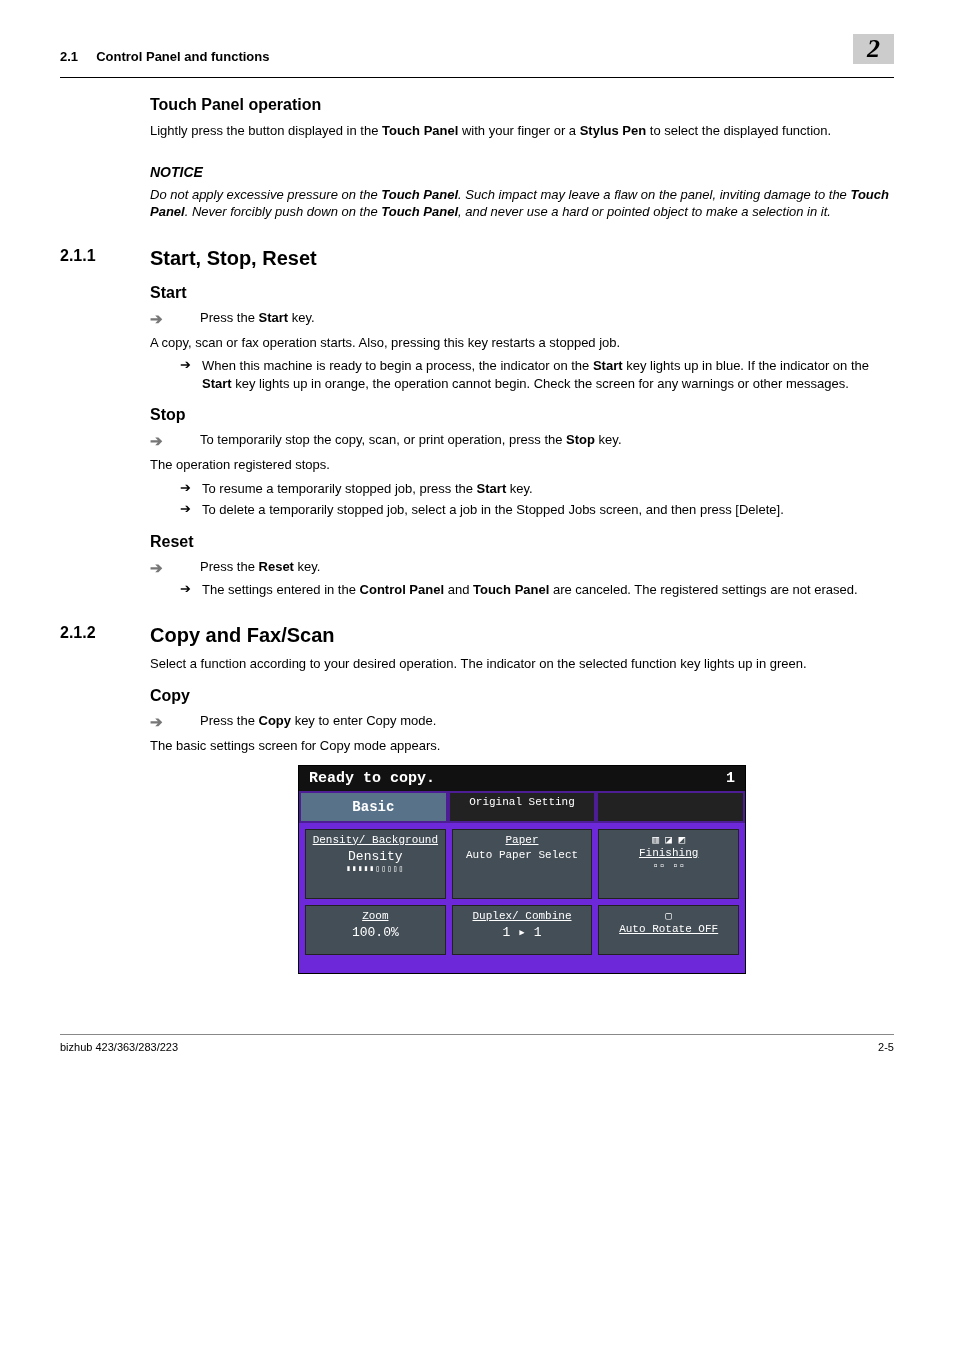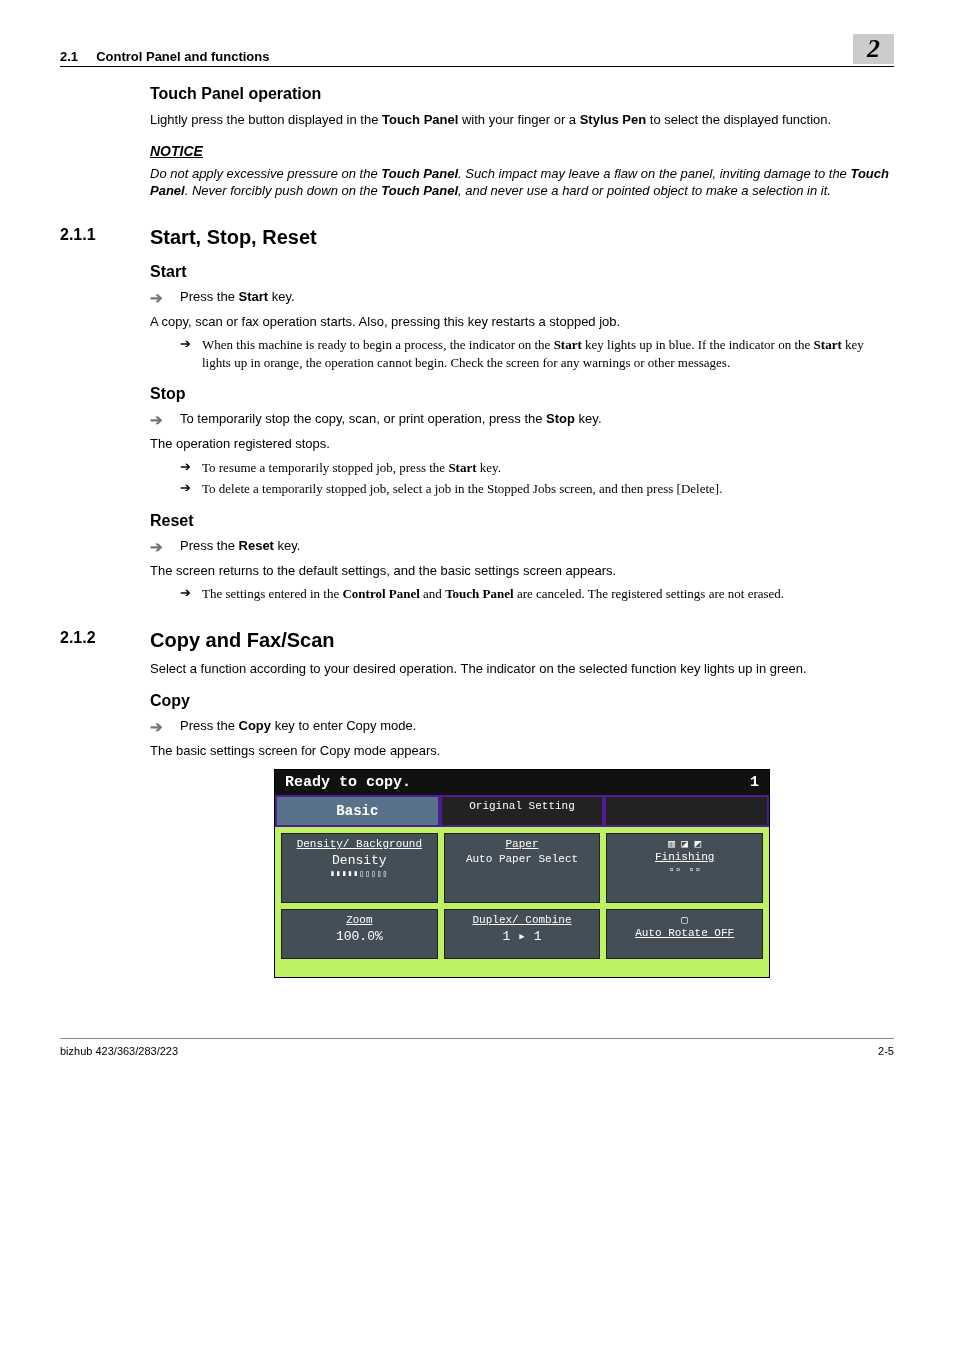--- a/index.html
+++ b/index.html
@@ -13,77 +13,77 @@
     width: 954px;
   }
   .page {
     padding: 34px 60px 20px 60px;
   }
   .header {
     display: flex;
     align-items: flex-end;
     justify-content: space-between;
     border-bottom: 1.5px solid #000;
-    padding-bottom: 2px;
+    padding-bottom: 13px;
     margin-bottom: 18px;
   }
   .hleft { font-weight: bold; font-size: 13px; }
   .chapnum-box {
     background: #ccc;
     padding: 0 14px 0 14px;
     font-weight: bold;
     font-size: 26px;
     font-style: italic;
     font-family: "Times New Roman", serif;
   }
   .content { padding-left: 90px; }
   h3.sub {
     font-weight: bold;
     font-size: 16px;
     margin: 14px 0 8px 0;
   }
   p { margin: 6px 0; line-height: 1.35; }
-  .notice-label { font-weight: bold; font-style: italic; font-size: 14px; margin: 14px 0 2px 0; text-decoration: underline; }
+  .notice-label { font-weight: bold; font-style: italic; font-size: 14px; margin: 24px 0 2px 0; }
   .notice { font-style: italic; line-height: 1.35; }
   .secrow {
     display: flex;
     align-items: flex-start;
     margin: 26px 0 8px 0;
   }
   .secnum {
     font-weight: bold;
     font-size: 16px;
     width: 90px;
     flex: 0 0 90px;
     margin-left: -90px;
   }
   .sectitle { font-weight: bold; font-size: 20px; }
   .step {
     display: flex;
     align-items: flex-start;
     margin: 8px 0 4px 0;
   }
   .step-arrow { width: 30px; flex: 0 0 30px; color: #777; font-size: 15px; font-weight: bold; }
-  .step-body { flex: 1; }
+  .step-body { flex: 1; margin-left: 20px; }
   .indent { }
   .bullet {
     display: flex;
     align-items: flex-start;
     margin: 4px 0 4px 30px;
   }
   .bullet-arrow { width: 22px; flex: 0 0 22px; font-size: 13px; }
-  .bullet-body { flex: 1; line-height: 1.35; font-family: Liberation Serif, serif; }
+  .bullet-body { flex: 1; line-height: 1.35; }
   b { font-weight: bold; }
 
   
   .panel-wrap { display:flex; justify-content:center; margin:10px 0 40px 0;}
   .panel {
-    width: 496px;
+    width: 448px;
     border: 1px solid #000;
-    background: #bef264;
+    background: #6d28d9;
     font-family: "Courier New", monospace;
   }
   .panel-status {
     background: #111;
     color: #fff;
     display: flex;
     justify-content: space-between;
     padding: 4px 10px;
     font-size: 15px;
     font-weight: bold;
@@ -192,21 +192,20 @@
       <div class="bullet-body">To delete a temporarily stopped job, select a job in the Stopped Jobs screen, and then press [Delete].</div>
     </div>
 
     <h3 class="sub">Reset</h3>
     <div class="step">
       <div class="step-arrow">➔</div>
       <div class="step-body">
         <span>Press the </span><b>Reset</b><span> key.</span>
       </div>
     </div>
-    <p class="indent">The screen returns to the default settings, and the basic settings screen appears.</p>
     <div class="bullet">
       <div class="bullet-arrow">➔</div>
       <div class="bullet-body">
         <span>The settings entered in the </span><b>Control Panel</b><span> and </span><b>Touch Panel</b><span> are canceled. The registered settings are not erased.</span>
       </div>
     </div>
 
     <div class="secrow">
       <div class="secnum">2.1.2</div>
       <div class="sectitle">Copy and Fax/Scan</div>

